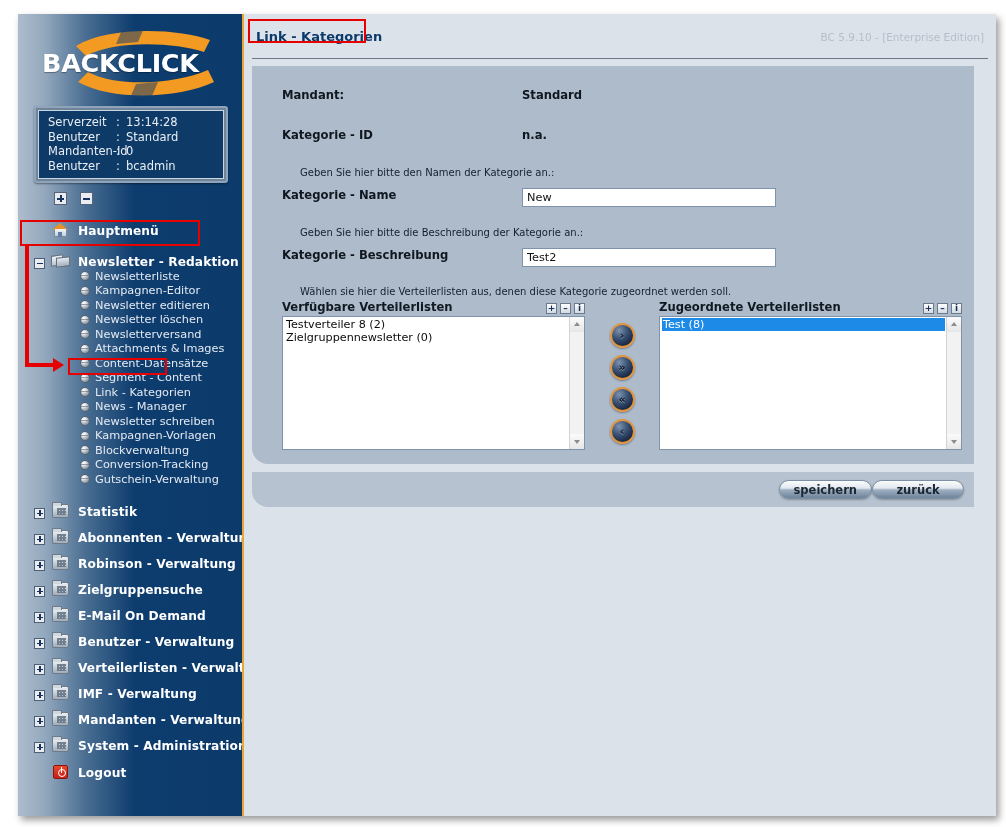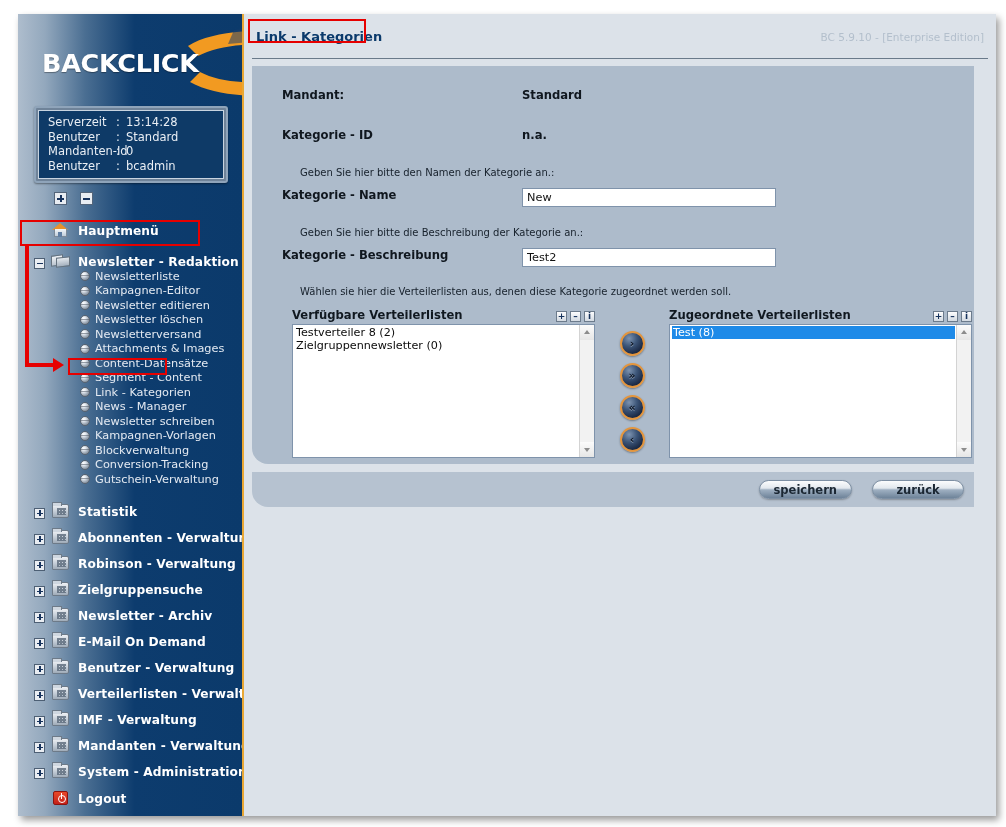--- a/index.html
+++ b/index.html
@@ -35,21 +35,20 @@
         #aebdcd 0%, #93a8bd 12%, #4a6e92 30%, #0d3c6e 52%, #0b3a6b 100%);
     border-right: 2px solid #e8a735;
     overflow: hidden;
   }
 
   
   .logo-wrap {
     position: relative;
     height: 78px;
     margin-top: 10px;
-    text-align: center;
   }
   .logo-text {
     position: absolute;
     left: 24px; top: 24px;
     font-family: "DejaVu Sans", sans-serif;
     font-weight: bold;
     font-size: 25.5px;
     letter-spacing: -0.3px;
     color: #ffffff;
     z-index: 3;
@@ -411,22 +410,22 @@
     font-family: "DejaVu Sans", sans-serif;
     font-size: 11.3px;
     color: #111111;
     padding: 0 4px;
     outline: none;
   }
 
   
   .dual {
     display: flex;
-    padding-left: 40px;
-    margin-top: 8px;
+    padding-left: 30px;
+    margin-top: 0;
   }
   .listcol { width: 303px; }
   .listhead {
     display: flex;
     align-items: flex-end;
     height: 17px;
     margin-bottom: 2px;
   }
   .listhead .lh-title {
     font-family: "DejaVu Sans", sans-serif;
@@ -545,21 +544,21 @@
     left: 8px; top: 458px;
     width: 722px;
     height: 35px;
     background: #b6c2d0;
     border-bottom-left-radius: 16px;
     border-bottom-right-radius: 0;
     display: flex;
     align-items: center;
     justify-content: flex-end;
     padding-right: 10px;
-    gap: 20px;
+    gap: 0;
   }
   .pill {
     height: 19px;
     min-width: 92px;
     padding: 0 14px;
     border-radius: 10px;
     background: linear-gradient(to bottom, #fbfcfd 0%, #e2e8ee 42%, #9fb0c2 52%, #6e8399 100%);
     border: 1px solid #7d8fa3;
     display: flex;
     align-items: center;
@@ -727,27 +726,20 @@
               <div class="folder-icon"></div>
             </div>
           <div class="label">Robinson - Verwaltung</div>
         </div>
         <div class="nav-top" style="margin-top:1px;">
           <div class="toggle plus"></div>
           <div class="ticon">
               <div class="folder-icon"></div>
             </div>
           <div class="label">Zielgruppensuche</div>
-        </div>
-        <div class="nav-top" style="margin-top:1px;">
-          <div class="toggle plus"></div>
-          <div class="ticon">
-              <div class="folder-icon"></div>
-            </div>
-          <div class="label">Newsletter - Archiv</div>
         </div>
         <div class="nav-top" style="margin-top:1px;">
           <div class="toggle plus"></div>
           <div class="ticon">
               <div class="folder-icon"></div>
             </div>
           <div class="label">E-Mail On Demand</div>
         </div>
         <div class="nav-top" style="margin-top:1px;">
           <div class="toggle plus"></div>

